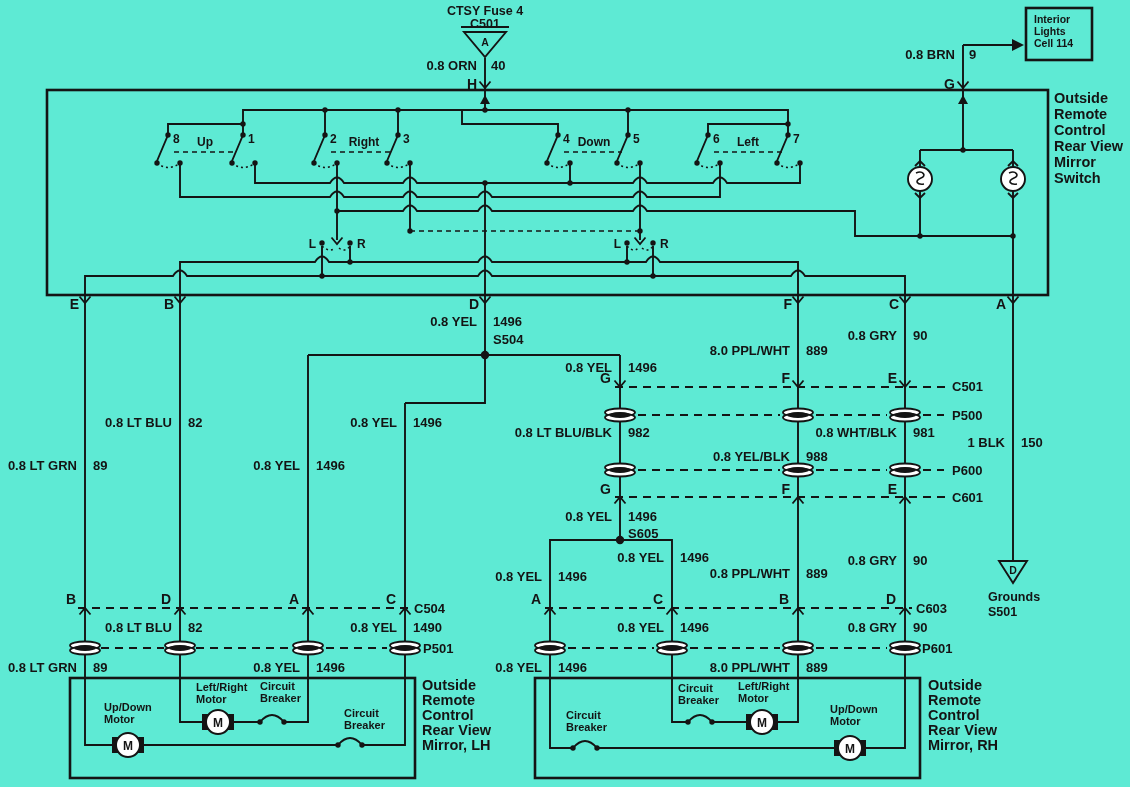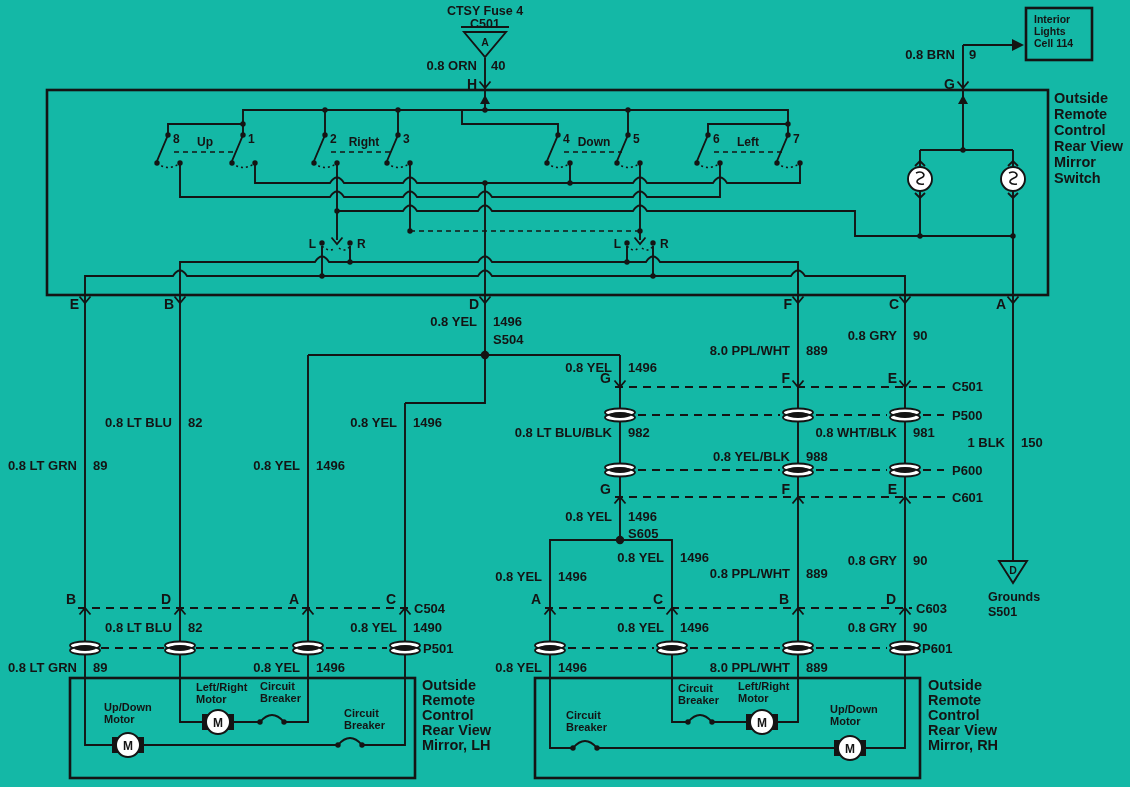--- a/index.html
+++ b/index.html
@@ -1,16 +1,16 @@
 <!DOCTYPE html>
 <html><head>
 <meta charset="utf-8">
 <style>
   html,body{margin:0;padding:0;background:#fff;}
-  .diagram-wrap{width:1130px;height:787px;background:#14b8a6;position:relative;overflow:hidden;text-decoration:underline;}
+  .diagram-wrap{width:1130px;height:787px;background:#5eead4;position:relative;overflow:hidden;text-decoration:underline;}
   svg{display:block;}
   text{font-family:"Liberation Sans","DejaVu Sans",sans-serif;font-weight:bold;fill:#141414;}
   .lbl{font-size:13px;}
   .pin{font-size:14px;}
   .sm{font-size:11px;}
   .xs{font-size:10.5px;}
   .md{font-size:12.5px;}
   .ttl{font-size:14.5px;}
   .mm{font-size:12px;}
   .ra{text-anchor:end;}

